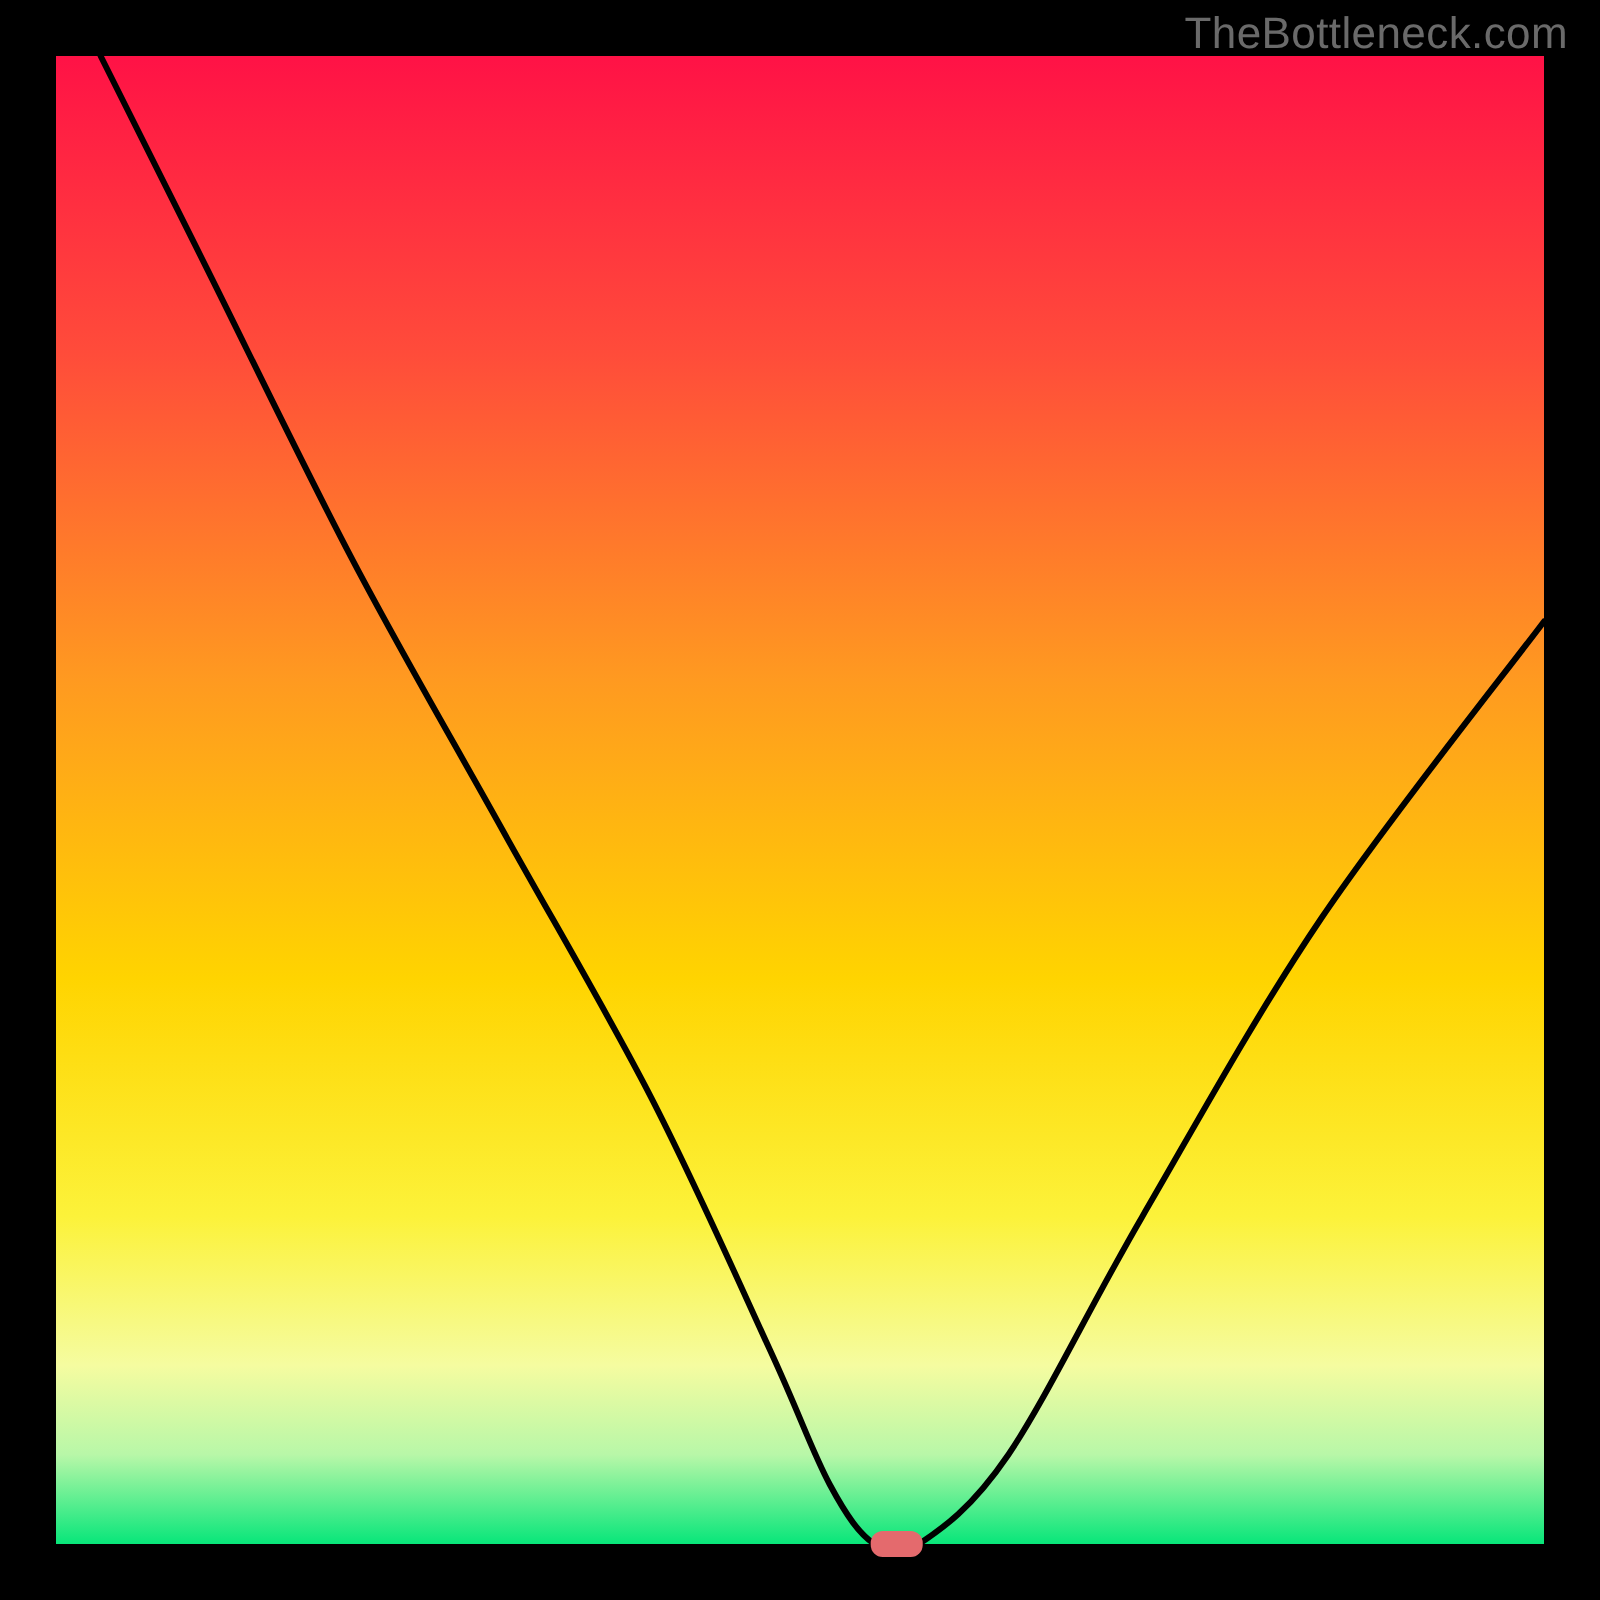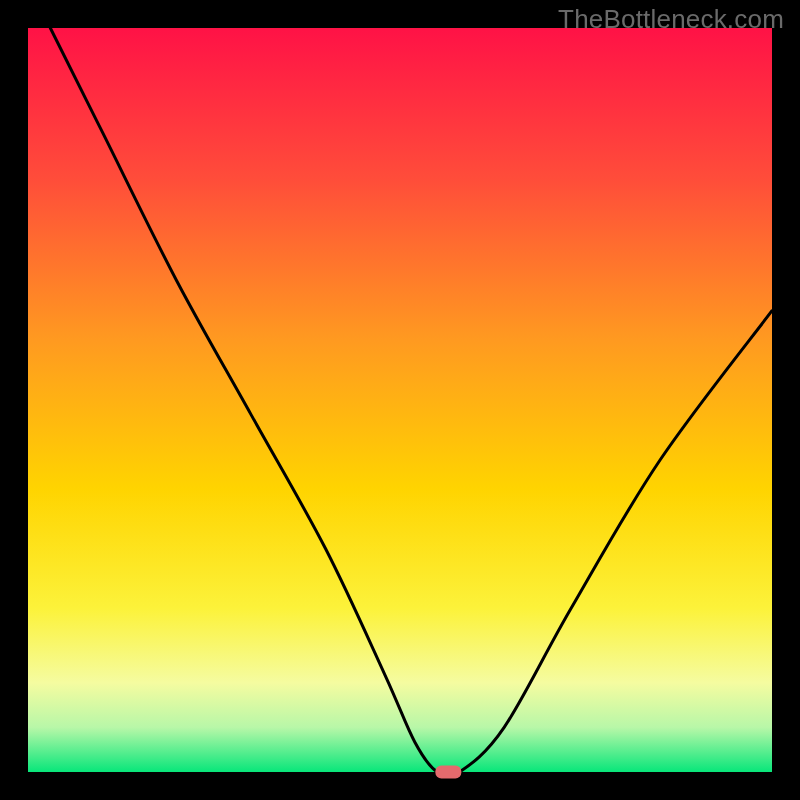--- a/index.html
+++ b/index.html
@@ -16,21 +16,21 @@
     left: 0;
     width: 800px;
     height: 800px;
     background: #000;
   }
   .watermark {
     position: absolute;
     top: 4px;
     right: 16px;
     font-family: Arial, Helvetica, sans-serif;
-    font-size: 26px;
+    font-size: 22px;
     color: #6a6a6a;
     letter-spacing: 0.2px;
   }
   svg {
     position: absolute;
     top: 0;
     left: 0;
   }
 </style>
 </head>

